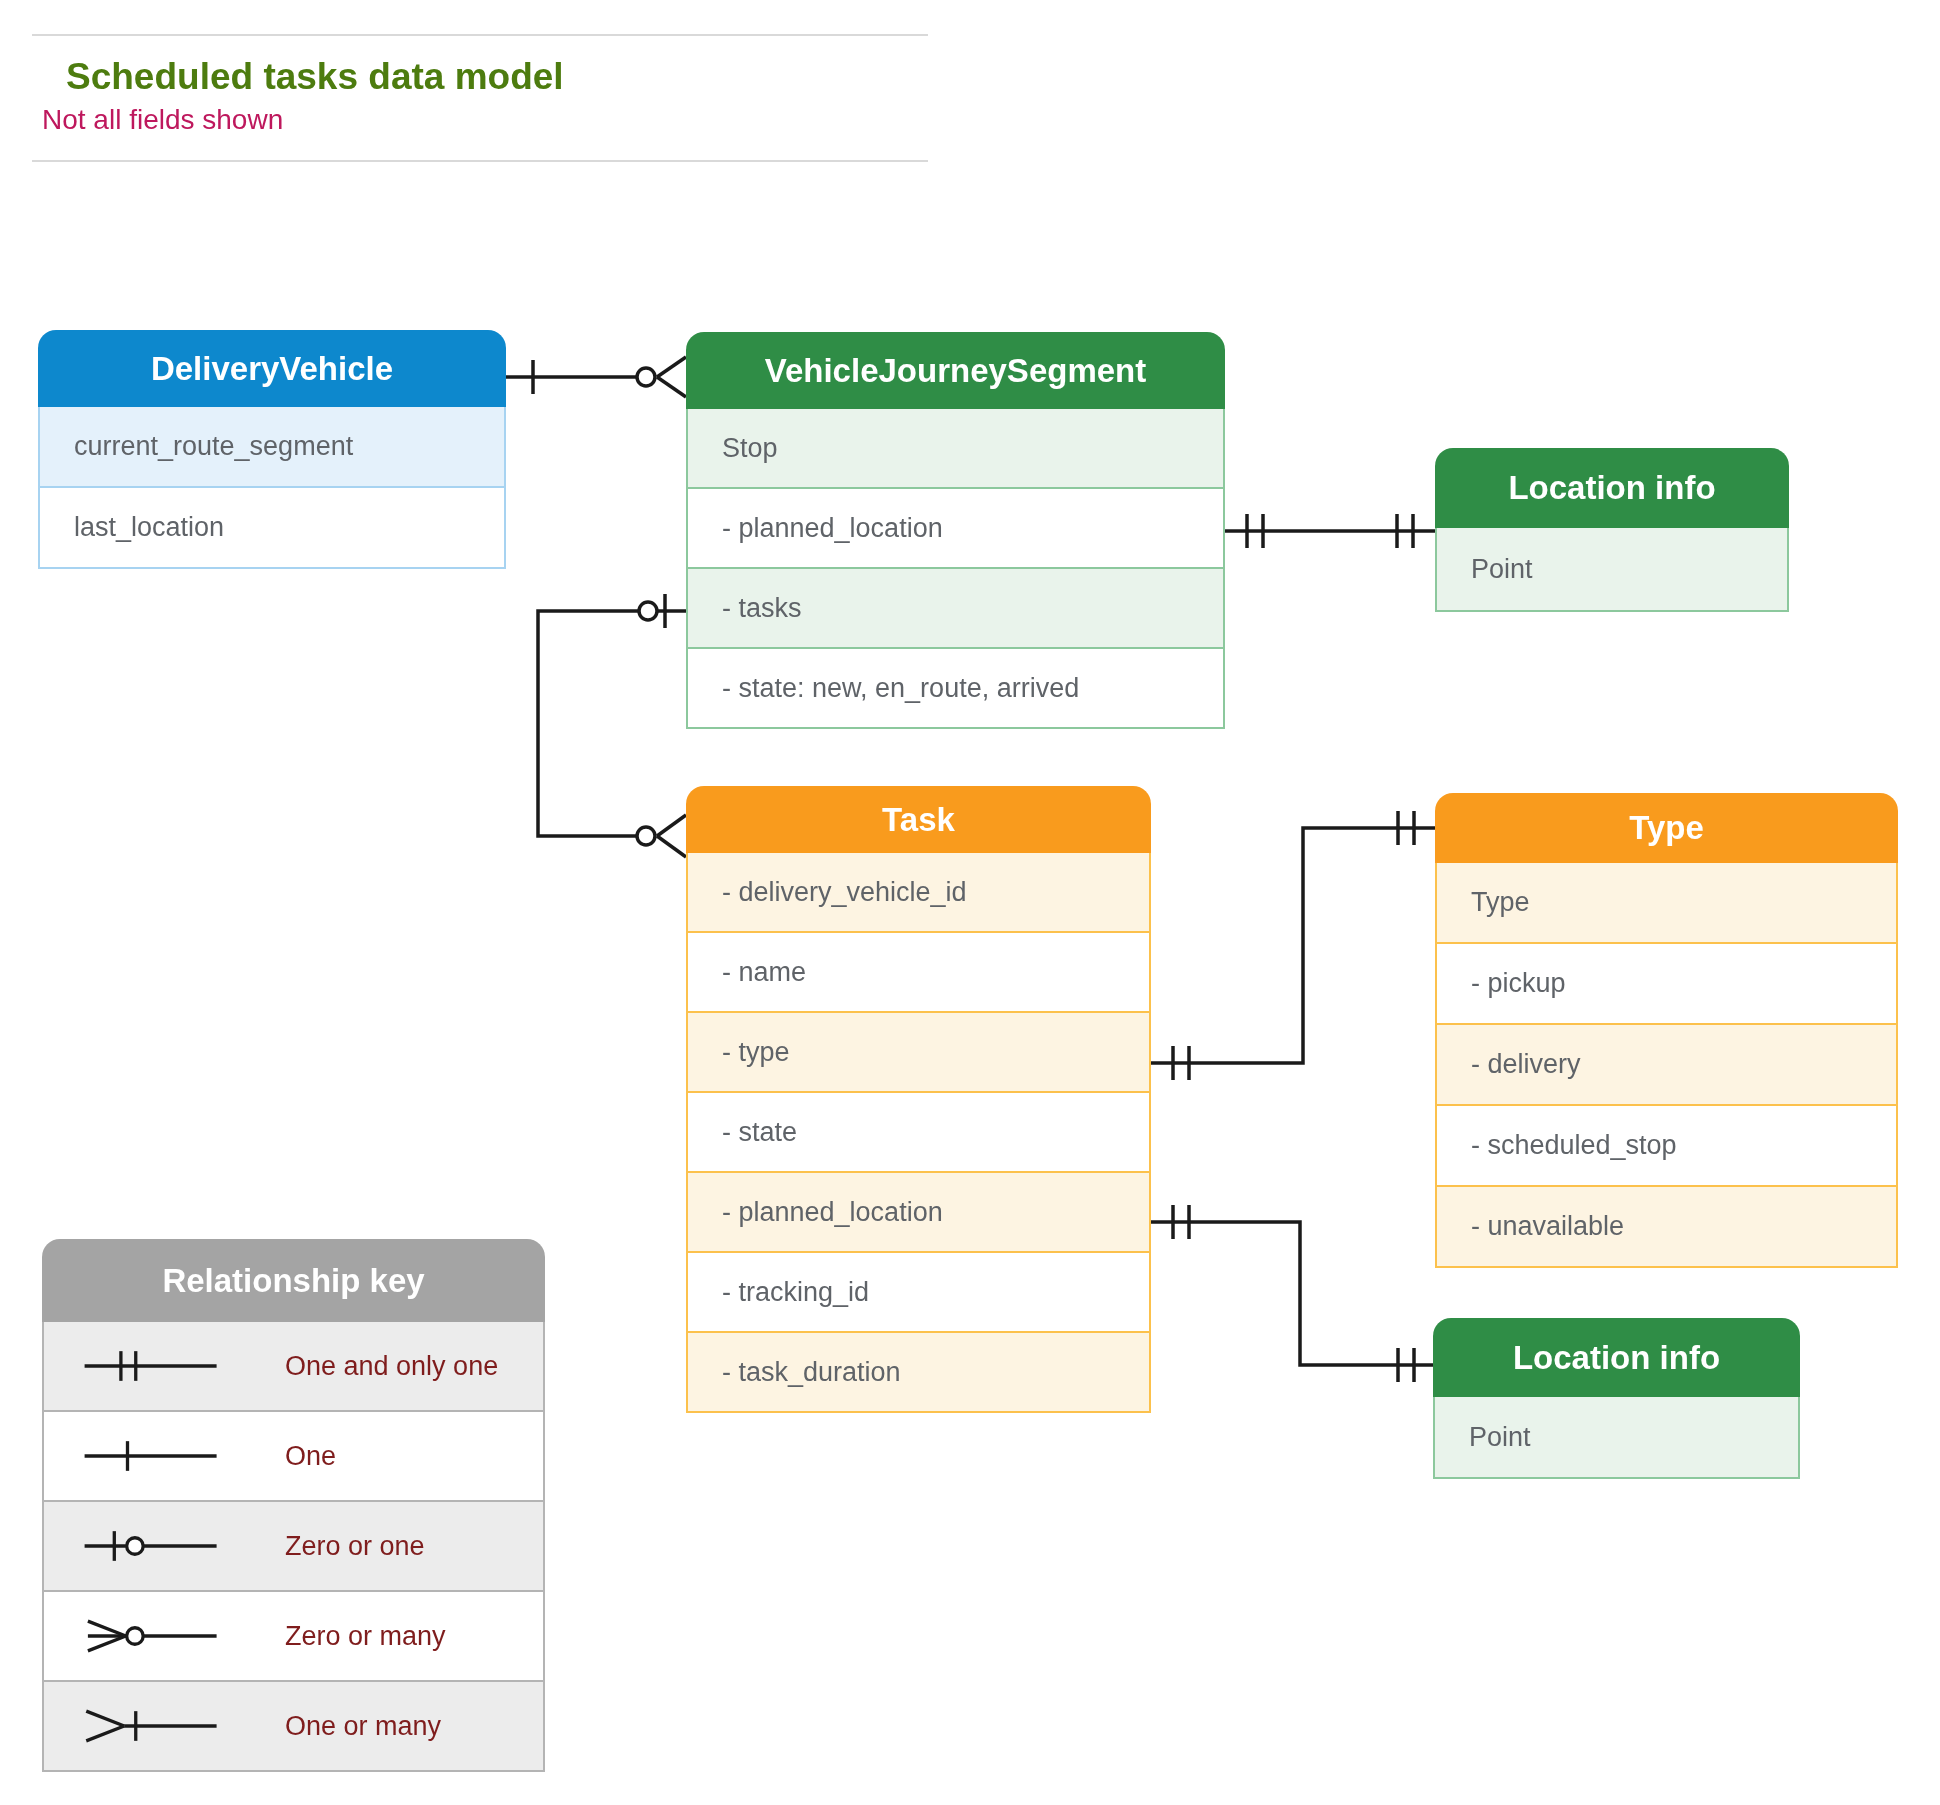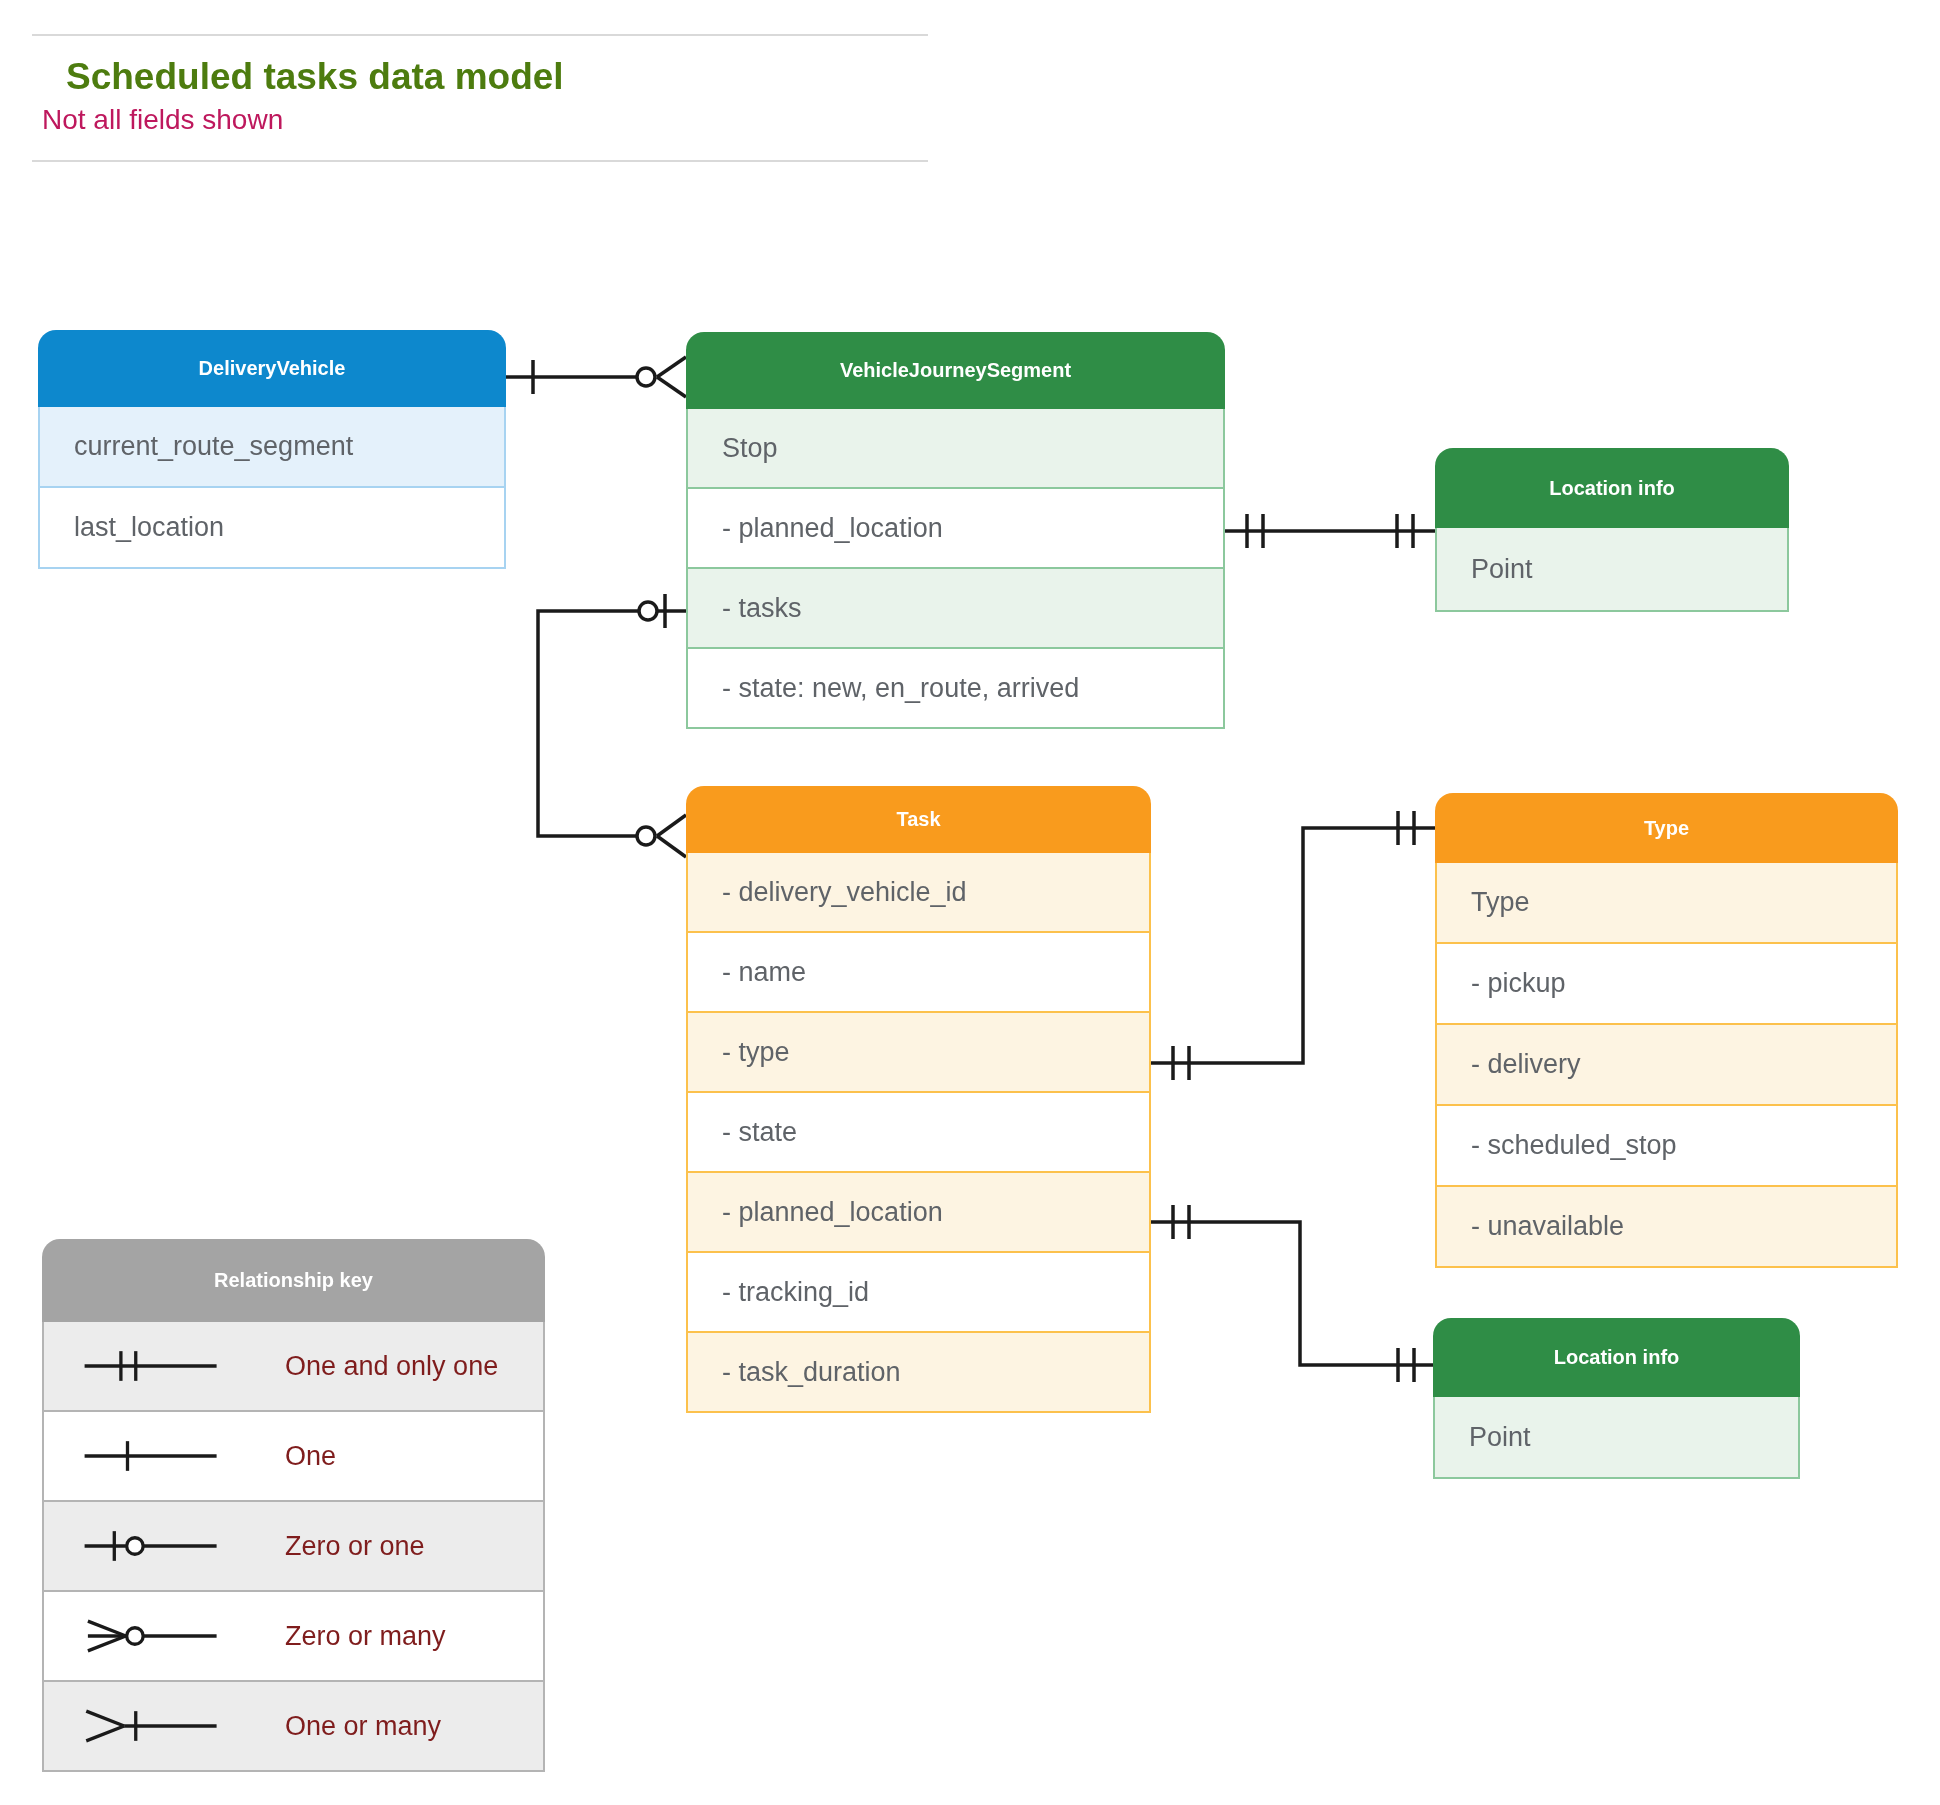--- a/index.html
+++ b/index.html
@@ -4,21 +4,21 @@
 <style>
   html,body{margin:0;padding:0;background:#ffffff;}
   body{width:1940px;height:1805px;position:relative;font-family:"Liberation Sans",sans-serif;}
   .canvas{position:absolute;inset:0;}
 
   .rule{position:absolute;left:32px;width:896px;height:0;border-top:2px solid #d9d9d9;}
   .title{position:absolute;left:42px;top:56px;font-size:37px;font-weight:bold;color:#4d7c0f;letter-spacing:0;margin-left:24px;}
   .subtitle{position:absolute;left:42px;top:104px;font-size:28px;color:#be185d;}
 
   .entity{position:absolute;border-radius:20px 20px 0 0;background:#fff;}
-  .entity .hd{border-radius:18px 18px 0 0;color:#fff;font-weight:bold;font-size:20px;
+  .entity .hd{border-radius:18px 18px 0 0;color:#fff;font-weight:bold;font-size:33px;
     display:flex;align-items:center;justify-content:center;}
   .entity .row{font-size:27px;color:#5f6368;padding-left:34px;display:flex;align-items:center;
     background:#fff;border:2px solid;border-top:none;}
 
   
   .t-blue .hd{background:#0d88cd;}
   .t-blue .row{border-color:#a7d3f1;}
   .t-blue .row.tint{background:#e4f1fb;}
   .t-green .hd{background:#2f8d46;}
   .t-green .row{border-color:#8cc89d;}

